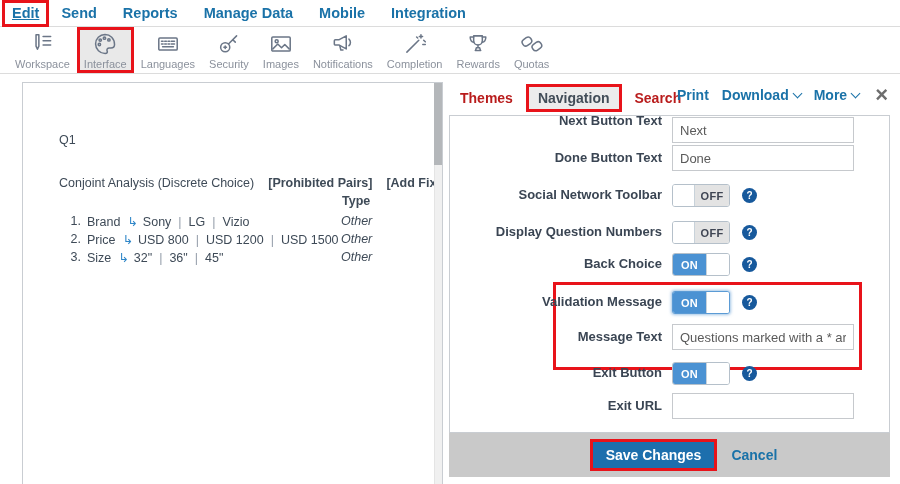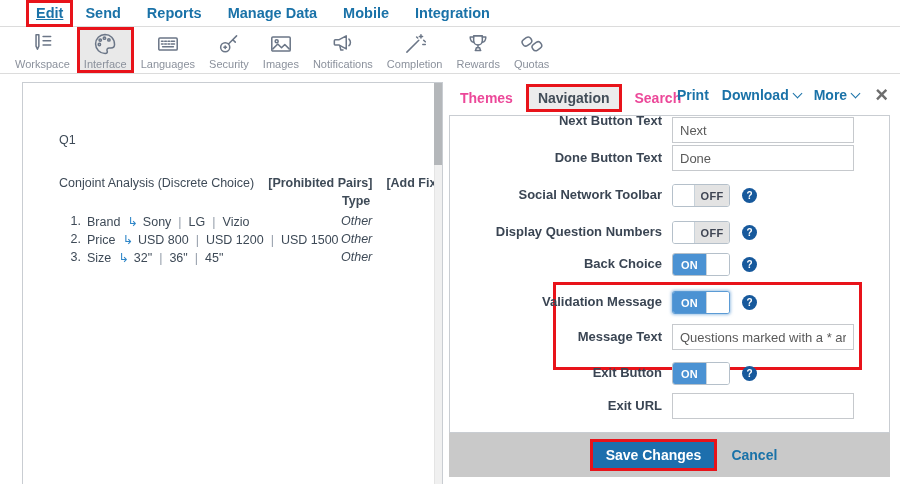--- a/index.html
+++ b/index.html
@@ -4,21 +4,21 @@
 <style>
   html,body{margin:0;padding:0;width:900px;height:484px;overflow:hidden;background:#fff;
     font-family:"Liberation Sans","DejaVu Sans",sans-serif;}
   .app{position:relative;width:900px;height:484px;}
 
   
   .topnav{height:27px;border-bottom:1px solid #dcdcdc;display:flex;align-items:center;padding-left:2px;box-sizing:border-box;}
   .nav-item{font-size:14.5px;font-weight:700;color:#1a72a8;margin-right:26px;white-space:nowrap;cursor:pointer;}
   .nav-item.active{text-decoration:underline;margin-right:0;}
   .red-frame{border:3px solid #e8131a;}
-  .nav-frame{display:inline-block;padding:1px 7px 2px;margin-right:12px;margin-left:24px;}
+  .nav-frame{display:inline-block;padding:1px 7px 2px;margin-right:12px;}
 
   
   .toolbar{height:47px;border-bottom:1px solid #dcdcdc;display:flex;align-items:stretch;padding-left:8px;box-sizing:border-box;}
   .tool{display:flex;flex-direction:column;align-items:center;justify-content:flex-start;padding:4px 7px 3px;cursor:pointer;}
   .tool-icon{height:26px;display:flex;align-items:center;}
   .tool-label{font-size:11px;color:#8b919c;margin-top:1px;white-space:nowrap;}
   .tool.active{background:#e9e9e9;}
   .tool.framed{border:3px solid #e8131a;padding:1px 4px 0;}
   .tool svg{stroke:#6b7687;fill:none;stroke-width:1.4;stroke-linecap:round;stroke-linejoin:round;}
 
@@ -36,21 +36,21 @@
   .item-num{position:absolute;left:42px;width:16px;text-align:right;}
   .item-body{position:absolute;left:64px;}
   .item-arrow{color:#2f86c8;margin:0 5px 0 7px;}
   .item-sep{color:#949daa;margin:0 7px;}
   .item-type{position:absolute;left:318px;font-style:italic;}
 
   
   .right-panel{position:absolute;left:449px;top:84px;width:443px;height:400px;}
   .panel-head{position:relative;height:31px;}
   .tabs{position:absolute;left:8px;top:0;display:flex;align-items:center;gap:10px;font-size:14px;font-weight:700;}
-  .tab{color:#ec4899;padding:0 3px;cursor:pointer;}
+  .tab{color:#b91c1c;padding:0 3px;cursor:pointer;}
   .tab.active{color:#424d58;background:#ececec;border:3px solid #e8131a;padding:3px 9px;}
   .actions{position:absolute;right:4px;top:3px;display:flex;align-items:center;gap:13px;font-size:14px;font-weight:700;color:#1a72a8;}
   .action{cursor:pointer;display:flex;align-items:center;}
   .caret{display:inline-block;width:6px;height:6px;border-right:1.6px solid #1a72a8;border-bottom:1.6px solid #1a72a8;transform:rotate(45deg);margin:-3px 0 0 5px;}
   .close-icon{font-size:22px;font-weight:700;color:#6e6e6e;line-height:16px;margin-left:3px;cursor:pointer;}
 
   .form-box{position:absolute;left:0;top:31px;width:441px;height:318px;border:1px solid #c9cdd2;background:#fff;overflow:hidden;box-sizing:border-box;}
   .form-row{position:absolute;left:0;right:0;display:flex;align-items:flex-start;}
   .form-label{width:212px;text-align:right;font-weight:700;font-size:13px;color:#3a4553;padding-top:5px;flex:none;white-space:nowrap;}
   .row-toggle .form-label{padding-top:3px;}

